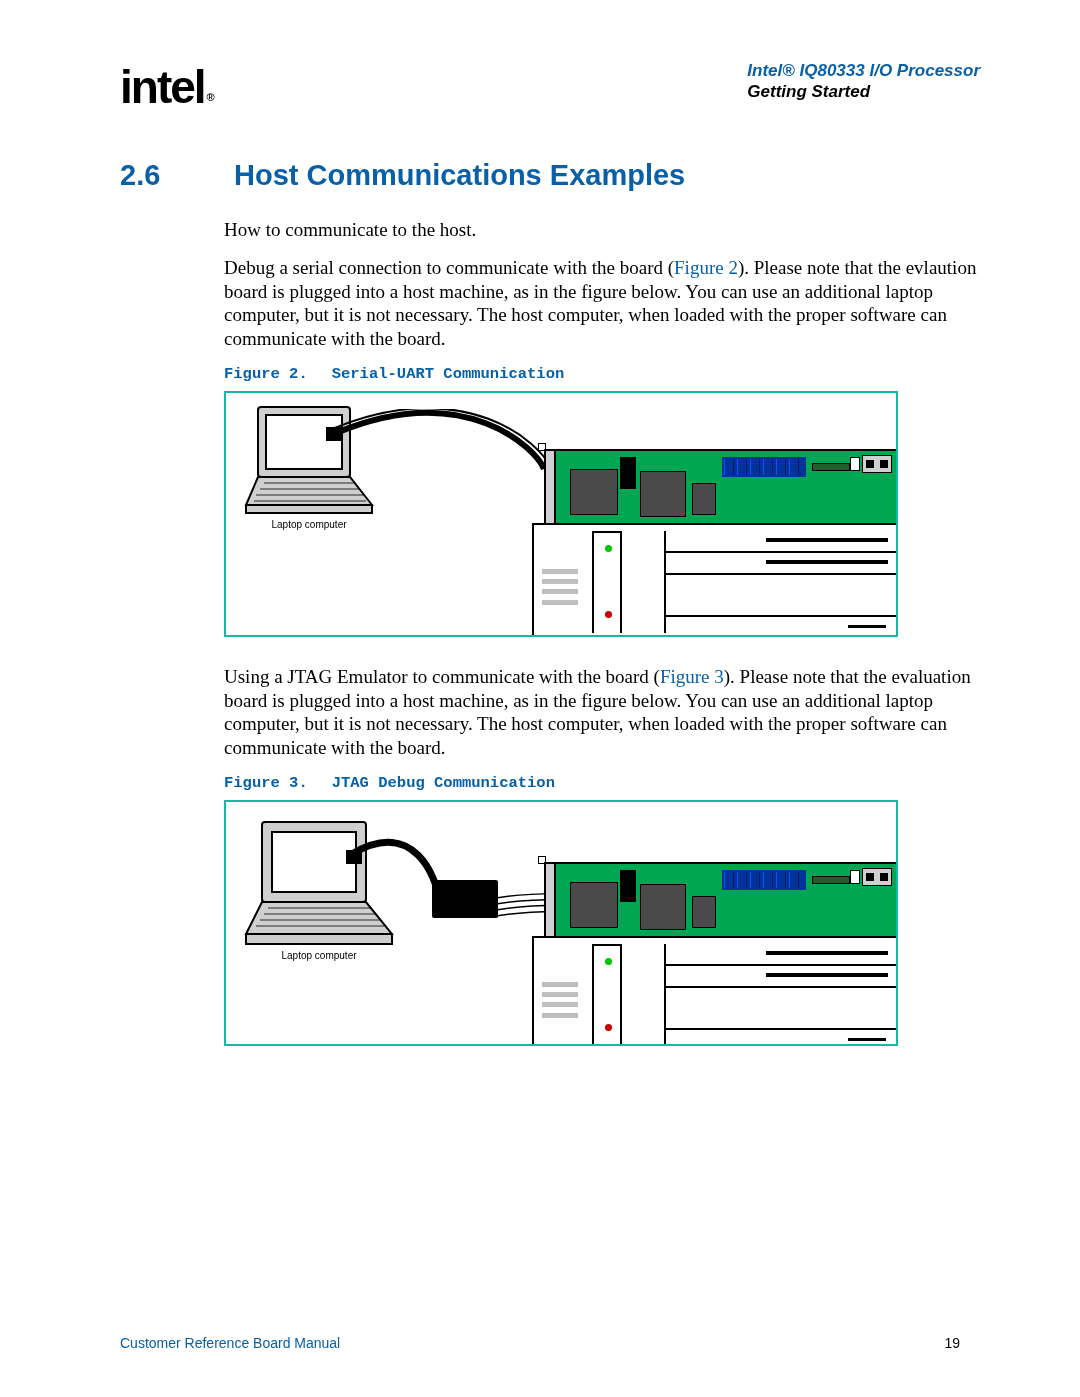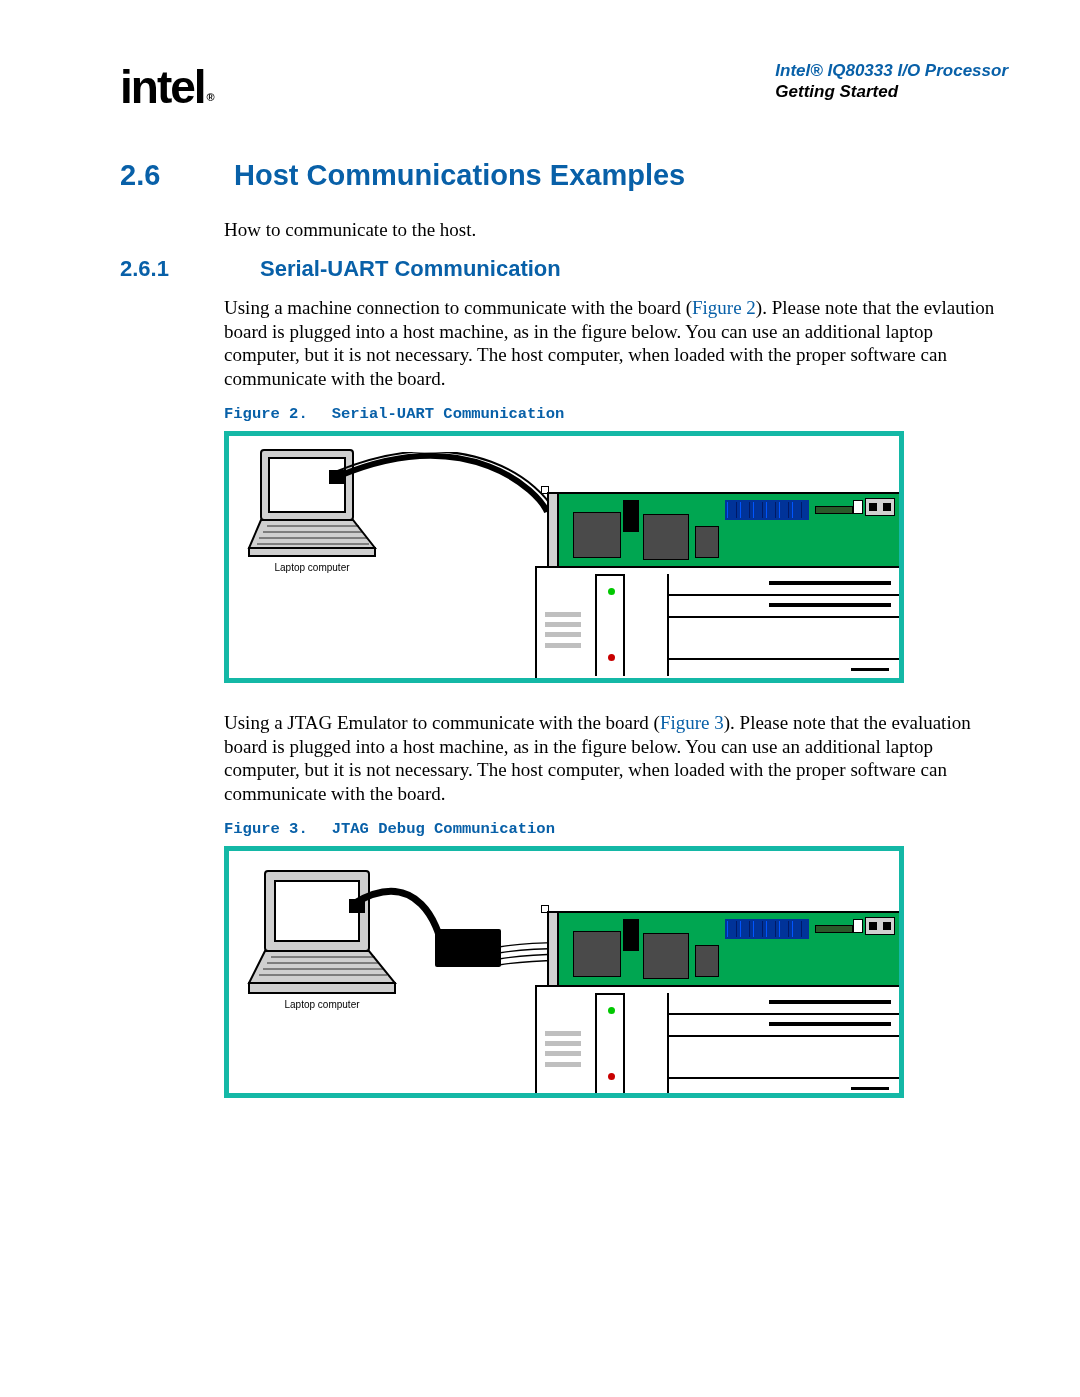--- a/index.html
+++ b/index.html
@@ -8,21 +8,21 @@
     background: #fff;
     font-family: "Times New Roman", Times, serif;
     color: #000;
     width: 1080px;
   }
   .page {
     width: 1080px;
     min-height: 1397px;
     position: relative;
     box-sizing: border-box;
-    padding: 60px 72px 50px 120px;
+    padding: 60px 100px 50px 120px;
   }
   .header {
     display: flex;
     justify-content: space-between;
     align-items: flex-start;
     margin-bottom: 45px;
   }
   .logo {
     font-family: Arial, Helvetica, sans-serif;
     font-size: 46px;
@@ -69,21 +69,21 @@
   .figcap {
     font-family: Liberation Mono, monospace;
     font-weight: bold;
     color: #0860A8;
     font-size: 15.5px;
     margin: 4px 0 8px 104px;
   }
   .figcap .cap-lead { padding-right: 24px; }
   .figure-box {
     margin-left: 104px;
-    border: 5px solid #14b8a6;
+    border: 2px solid #14b8a6;
     background: #fff;
     position: relative;
     width: 670px;
     height: 242px;
     margin-bottom: 28px;
     overflow: hidden;
   }
   .footer {
     position: absolute;
     bottom: 46px;
@@ -320,27 +320,23 @@
     </div>
   </div>
 
   <div class="h2row">
     <div class="secnum">2.6</div>
     <div class="sectitle">Host Communications Examples</div>
   </div>
 
   <p class="bodytext">How to communicate to the host.</p>
 
-  <div class="h3row">
-    <div class="secnum">2.6.1</div>
-    <div class="sectitle">Serial-UART Communication</div>
-  </div>
 
   <p class="bodytext">
-    <span>Using a machine connection to communicate with the board (</span><span class="figlink">Figure 2</span><span>). Please note that the evlaution board is plugged into a host machine, as in the figure below. You can use an additional laptop computer, but it is not necessary. The host computer, when loaded with the proper software can communicate with the board.</span>
+    <span>Debug a serial connection to communicate with the board (</span><span class="figlink">Figure 2</span><span>). Please note that the evlaution board is plugged into a host machine, as in the figure below. You can use an additional laptop computer, but it is not necessary. The host computer, when loaded with the proper software can communicate with the board.</span>
   </p>
 
   <div class="figcap">
     <span class="cap-lead">Figure 2.</span><span>Serial-UART Communication</span>
   </div>
 
   <div class="figure-box fig1">
     <div class="laptop">
       <svg width="130" height="110" viewBox="0 0 130 110">
         <rect x="14" y="2" width="92" height="70" rx="3" fill="#cfcfcf" stroke="#000" stroke-width="2"></rect>
@@ -491,14 +487,18 @@
               <div class="line"></div>
             </div>
           <div class="bay fdd">
               <div class="slot"></div>
             </div>
         </div>
       </div>
     </div>
   </div>
 
+  <div class="footer">
+    <span class="left">Customer Reference Board Manual</span>
+    <span>19</span>
+  </div>
 
 </div>
 
 </body></html>

